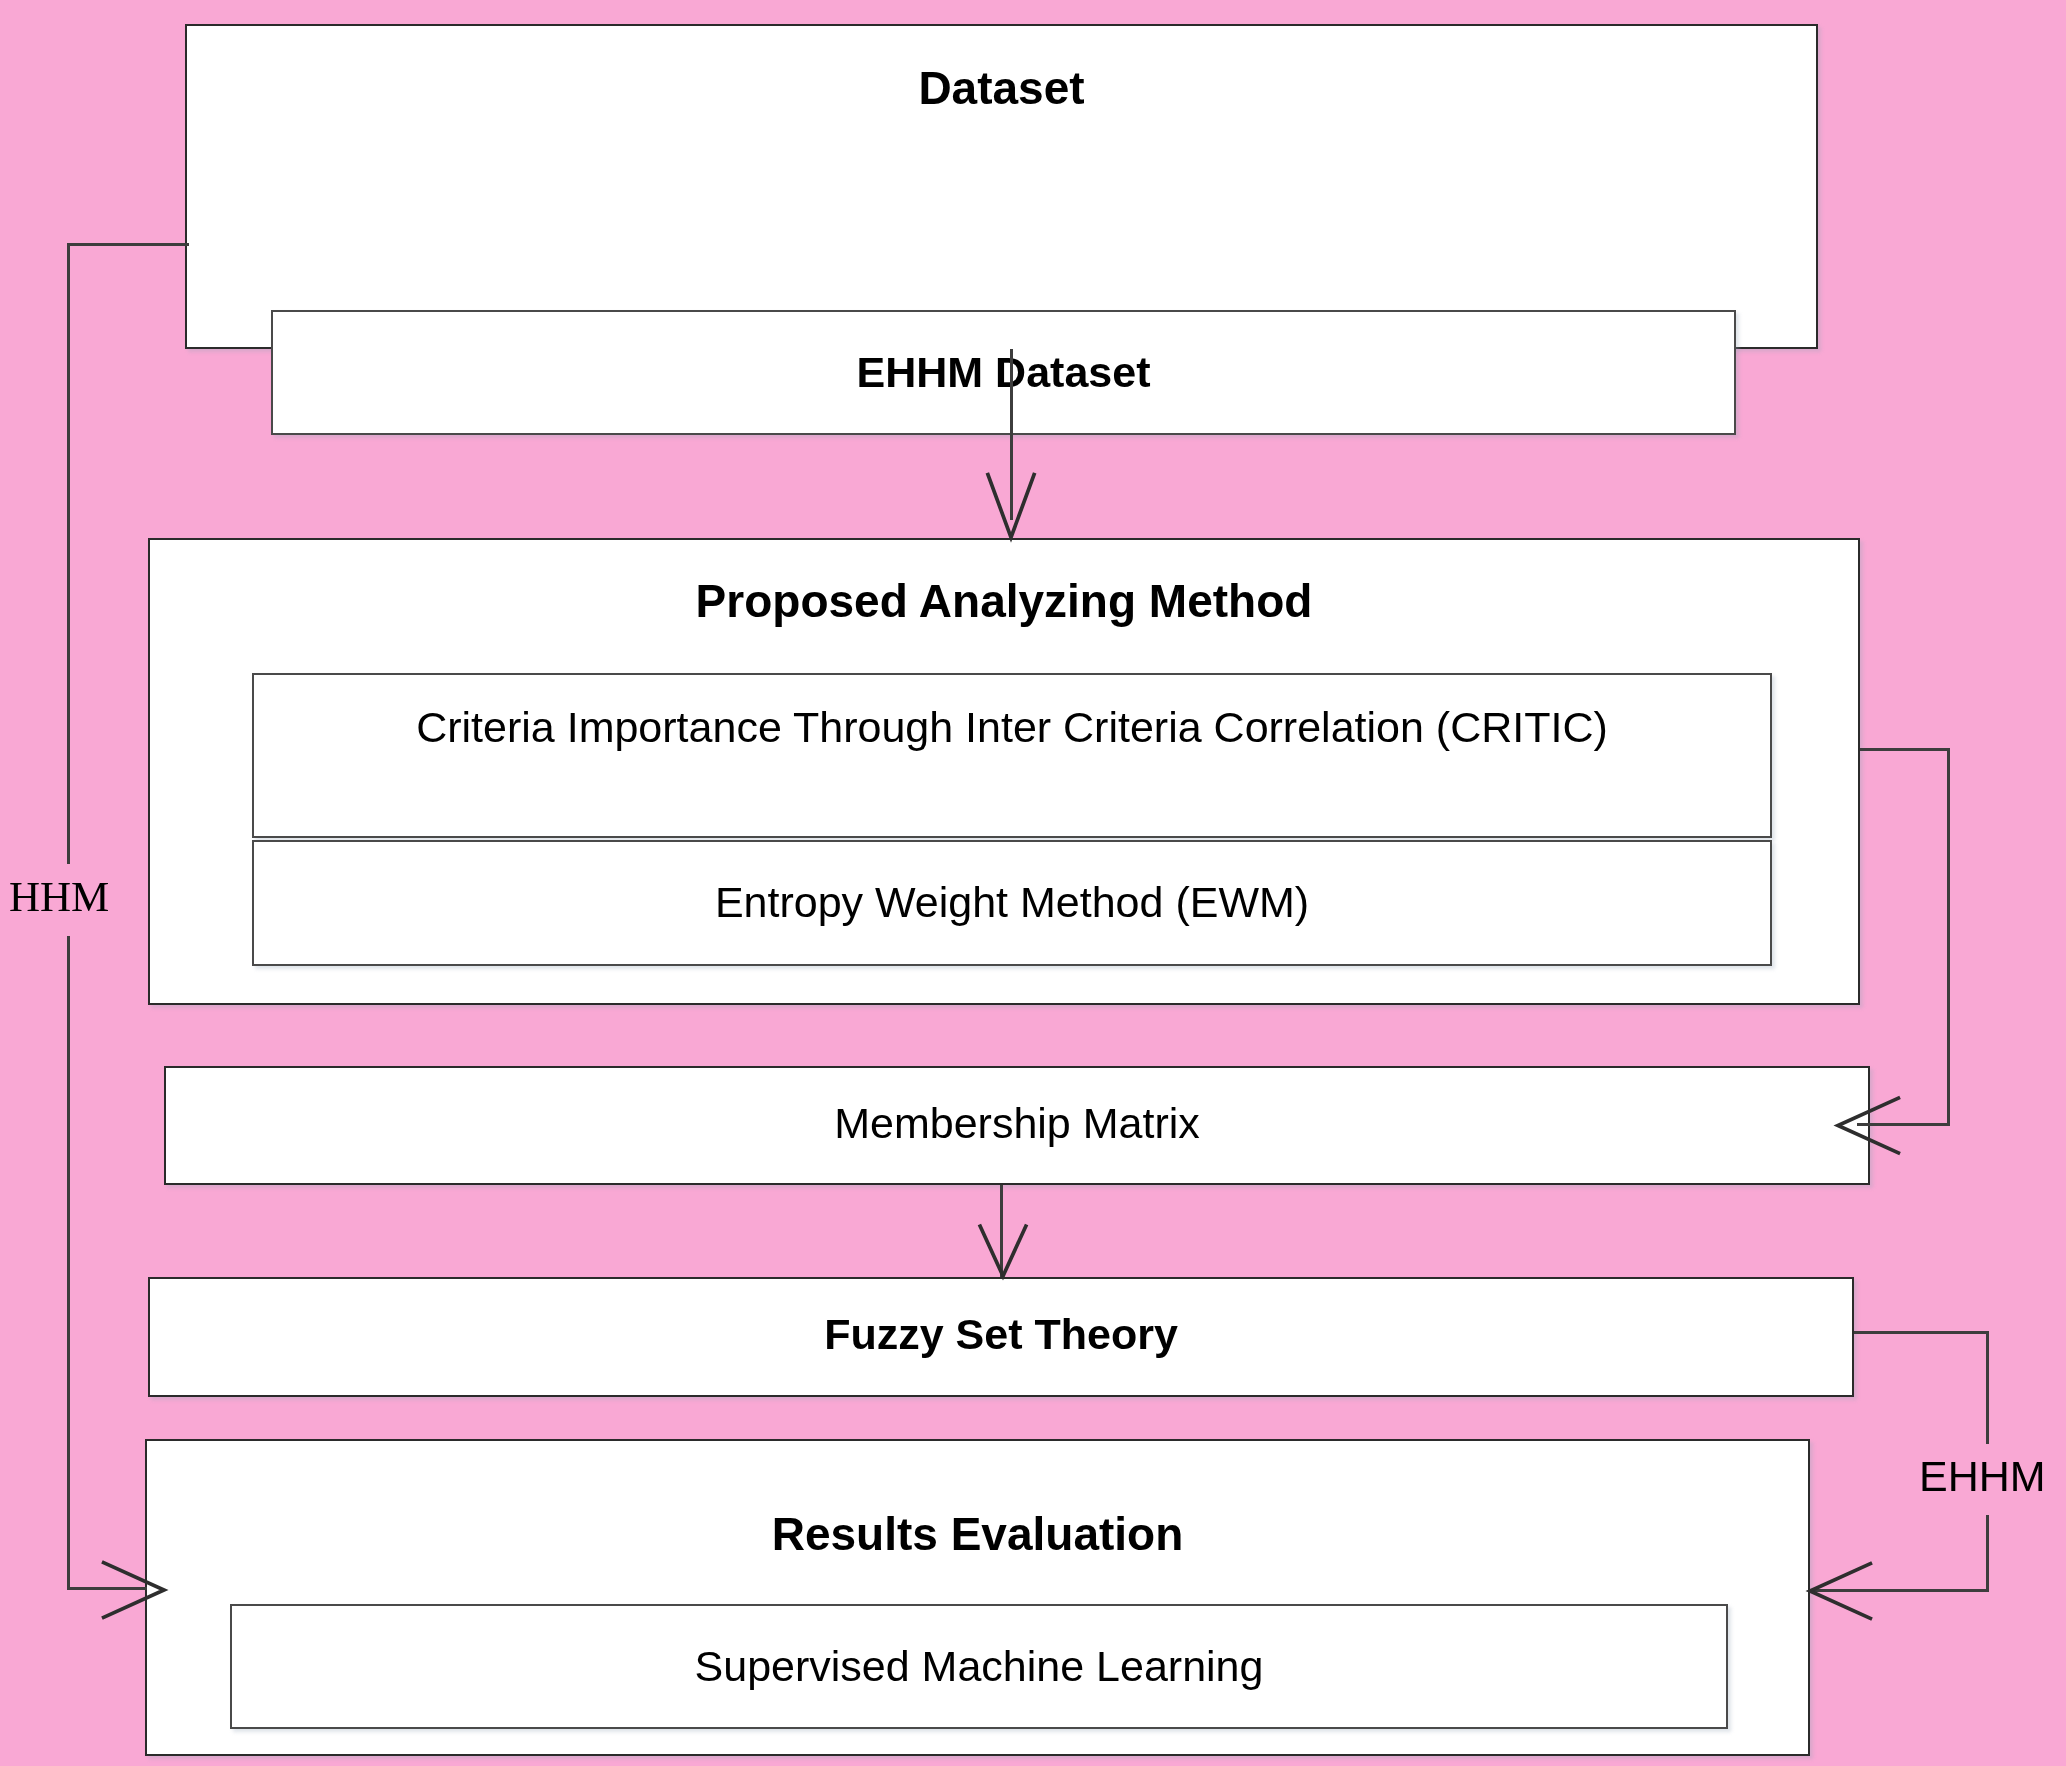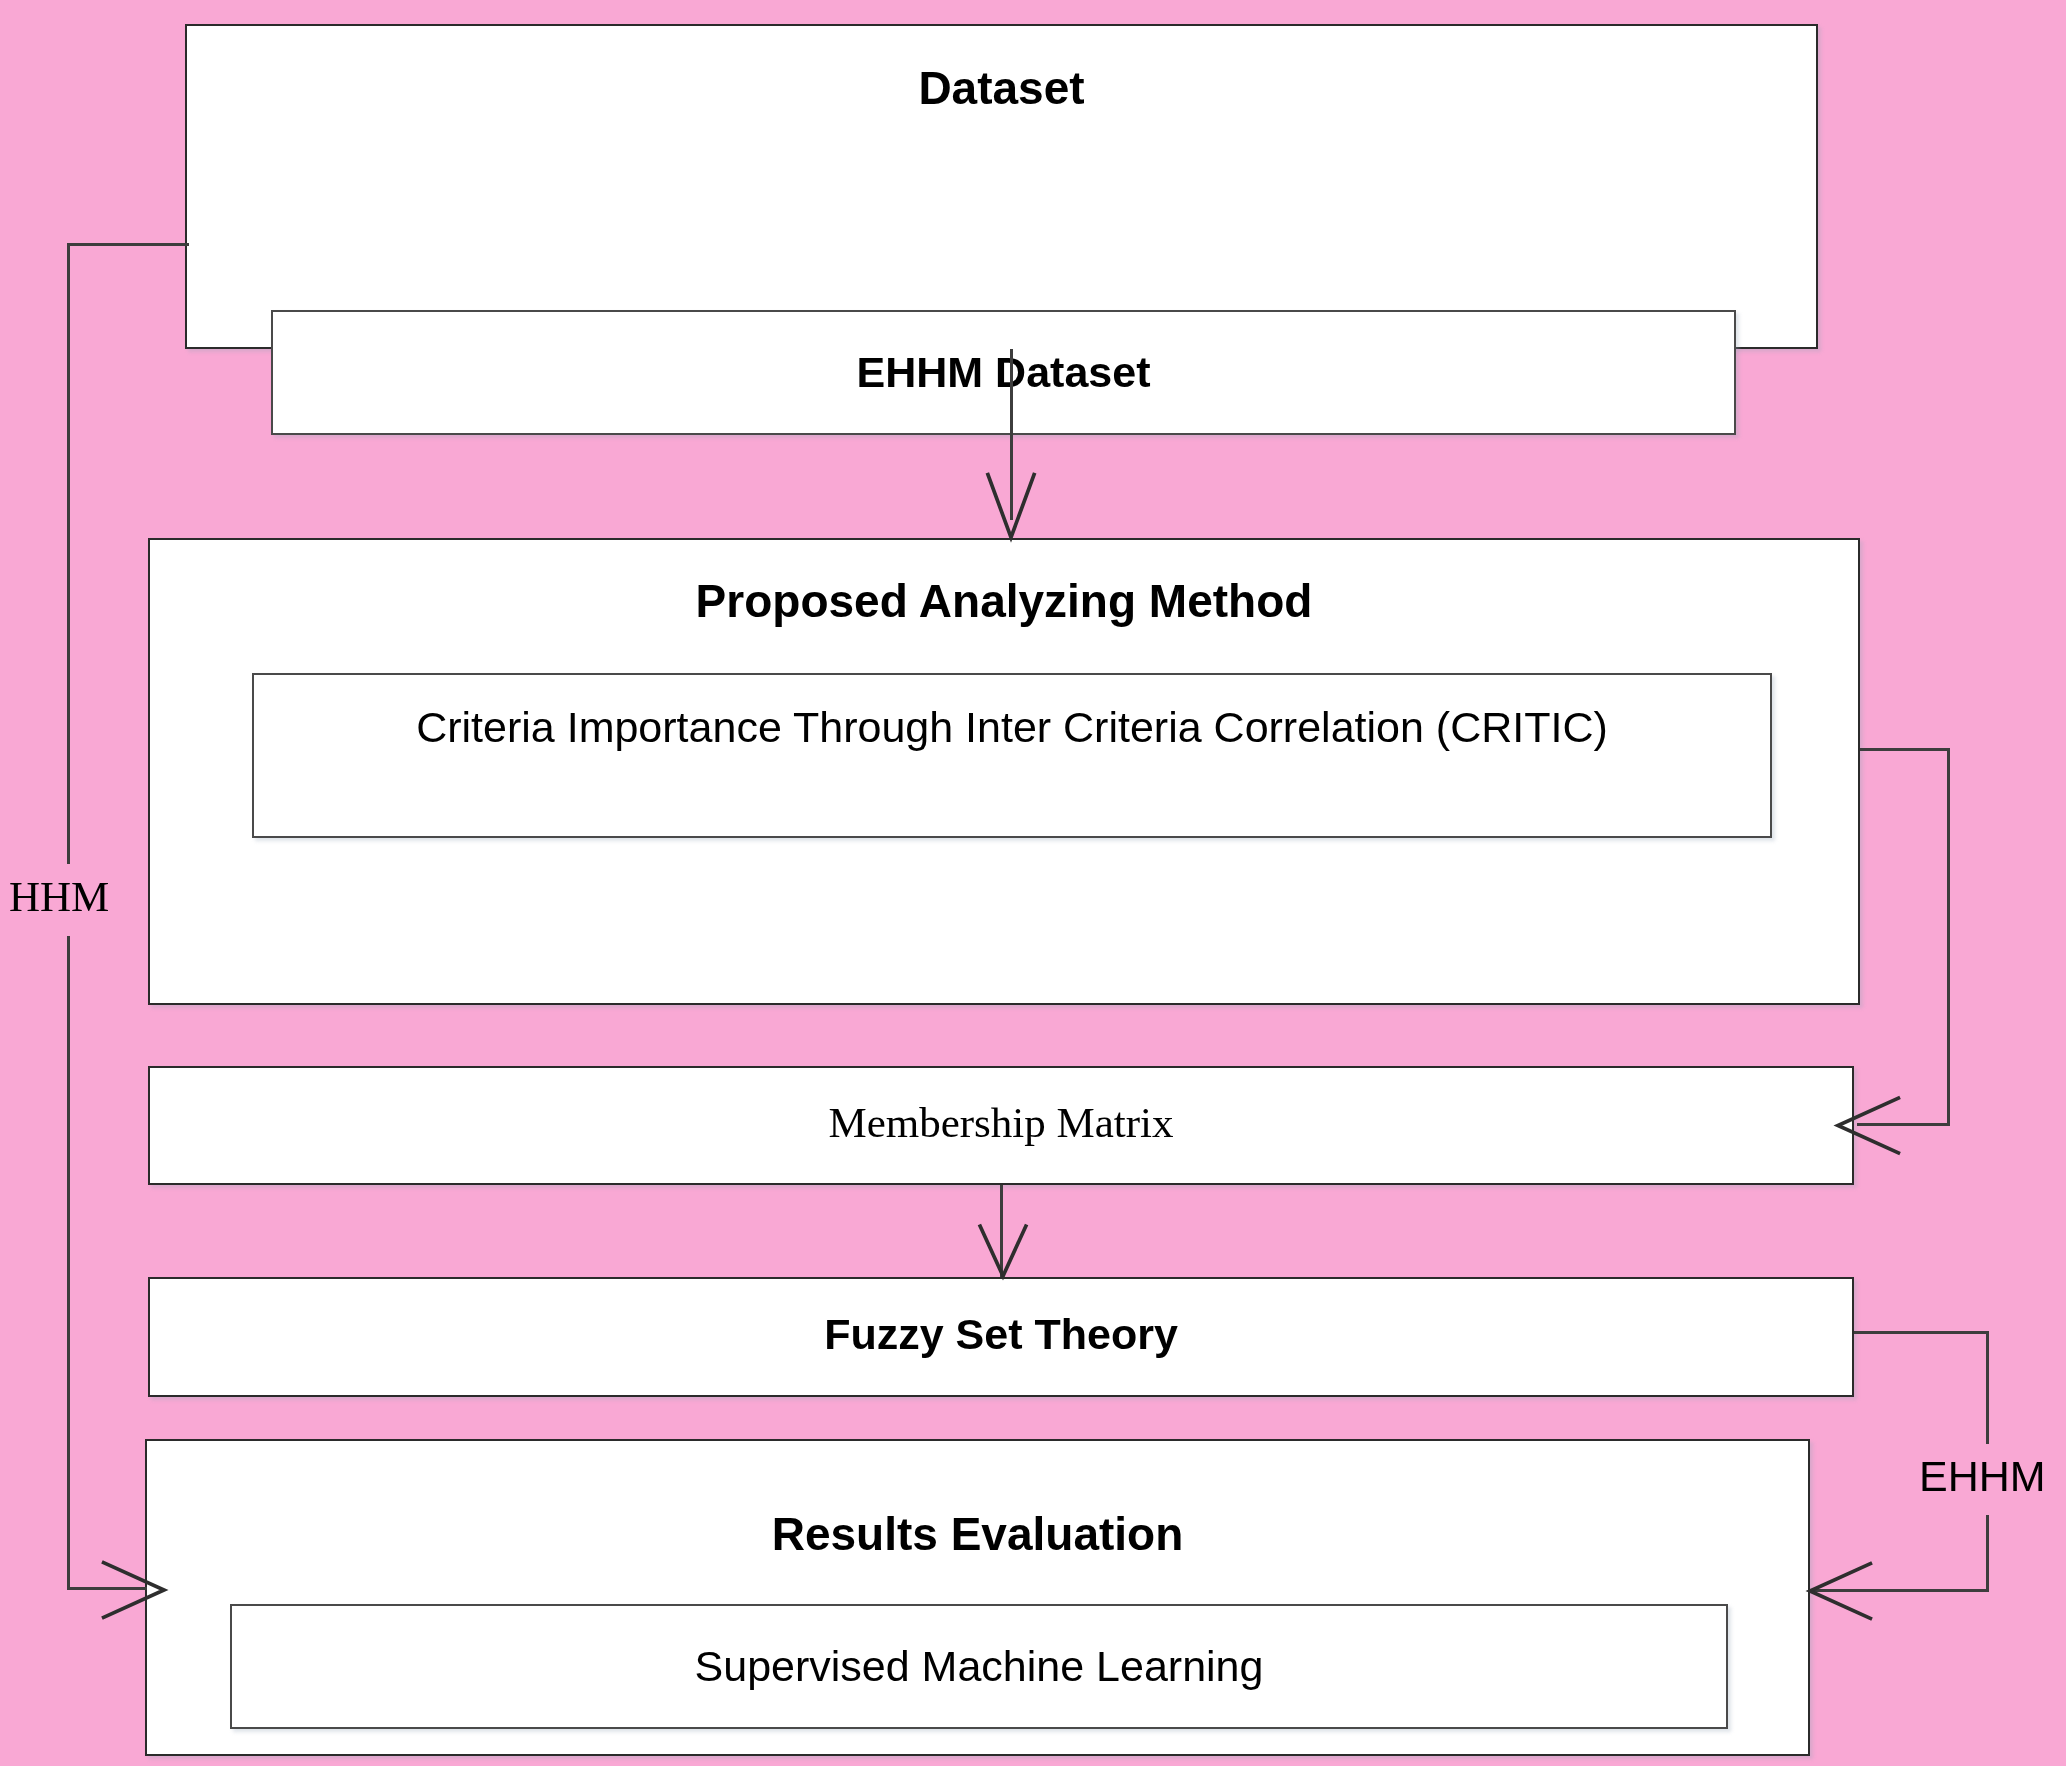--- a/index.html
+++ b/index.html
@@ -89,22 +89,25 @@
   </div>
 
   <div class="box outer" style="left:148px; top:538px; width:1712px; height:467px;">
     <div class="box-title t-bold fs-head" style="top:36px;">Proposed Analyzing Method</div>
   </div>
 
   <div class="box inner" style="left:252px; top:673px; width:1520px; height:165px;">
     <div class="box-title t-normal fs-body" style="top:28px; padding:0 46px;">Criteria Importance Through Inter Criteria Correlation (CRITIC)</div>
   </div>
 
+  <div class="box inner" style="left:252px; top:840px; width:1520px; height:126px;">
+    <div class="box-title t-normal fs-body" style="top:36px;">Entropy Weight Method (EWM)</div>
+  </div>
 
-  <div class="box outer" style="left:148px; top:1066px; width:1706px; height:119px;font-family:Liberation Serif, serif;">
+  <div class="box outer" style="left:164px; top:1066px; width:1706px; height:119px;">
     <div class="box-title t-normal fs-body" style="top:31px;">Membership Matrix</div>
   </div>
 
   <div class="box outer" style="left:148px; top:1277px; width:1706px; height:120px;">
     <div class="box-title t-bold fs-body" style="top:31px;">Fuzzy Set Theory</div>
   </div>
 
   <div class="box outer" style="left:145px; top:1439px; width:1665px; height:317px;">
     <div class="box-title t-bold fs-head" style="top:36px;margin-top:32px;">Results Evaluation</div>
   </div>

